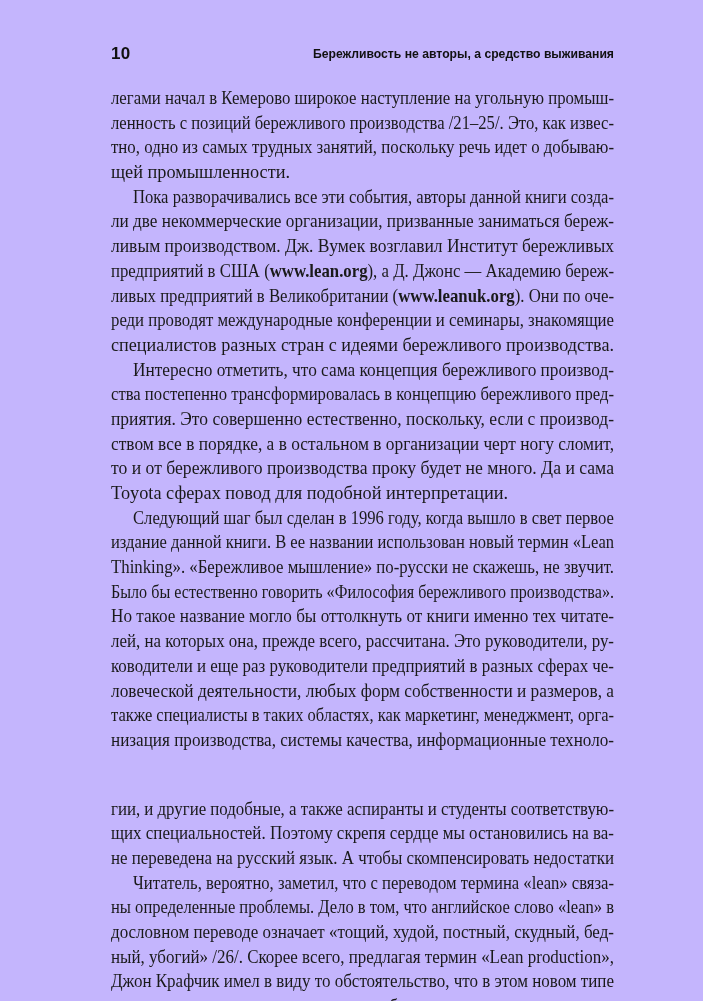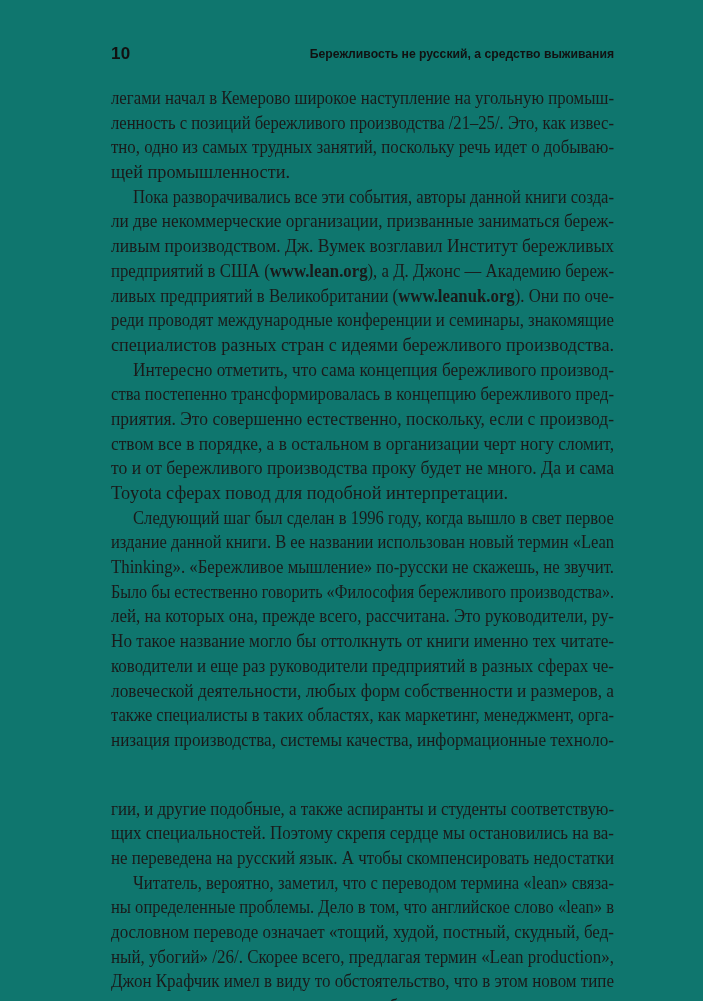--- a/index.html
+++ b/index.html
@@ -10,21 +10,21 @@
     body {
       width: 703px;
       height: 1001px;
       position: relative;
       overflow: hidden;
     }
     .page {
       position: absolute;
       left: 0; top: 0;
       width: 703px; height: 1001px;
-      background: #0f766e;
+      background: #c4b5fd;
     }
     .running-head {
       position: absolute;
       left: 111px;
       top: 44px;
       width: 503px;
       height: 22px;
       font-family: "Liberation Sans", "DejaVu Sans", sans-serif;
       color: #111;
     }
@@ -72,21 +72,21 @@
     .line b {
       font-weight: bold;
     }
   </style>
 </head>
 <body>
 
 <div class="page">
   <div class="running-head">
     <span class="page-number">10</span>
-    <span class="chapter-title">Бережливость не русский, а средство выживания</span>
+    <span class="chapter-title">Бережливость не авторы, а средство выживания</span>
   </div>
 
   <div class="body-text" id="body-text">
       <div>
         <span class="line" style="display: block;"><span style="white-space: nowrap; display: inline-block; transform-origin: left center; transform: scaleX(0.91736);">легами начал в Кемерово широкое наступление на угольную промыш-</span></span>
         <span class="line" style="display: block;"><span style="white-space: nowrap; display: inline-block; transform-origin: left center; transform: scaleX(0.910304);">ленность с позиций бережливого производства /21–25/. Это, как извес-</span></span>
         <span class="line" style="display: block;"><span style="white-space: nowrap; display: inline-block; transform-origin: left center; transform: scaleX(0.920824);">тно, одно из самых трудных занятий, поскольку речь идет о добываю-</span></span>
         <span class="line last" style="display: block;"><span style="white-space: nowrap; text-align: center;">щей промышленности.</span></span>
       </div>
       <div>
@@ -104,22 +104,22 @@
         <span class="line" style="display: block;"><span style="white-space: nowrap; display: inline-block; transform-origin: left center; transform: scaleX(0.956984);">приятия. Это совершенно естественно, поскольку, если с производ-</span></span>
         <span class="line" style="display: block;"><span style="white-space: nowrap; display: inline-block; transform-origin: left center; transform: scaleX(0.950149);">ством все в порядке, а в остальном в организации черт ногу сломит,</span></span>
         <span class="line" style="display: block;"><span style="white-space: nowrap; display: inline-block; transform-origin: left center; transform: scaleX(0.965306);">то и от бережливого производства проку будет не много. Да и сама</span></span>
         <span class="line last" style="display: block;"><span style="white-space: nowrap;">Toyota сферах повод для подобной интерпретации.</span></span>
       </div>
       <div>
         <span class="line indent" style="display: block;"><span style="white-space: nowrap; display: inline-block; transform-origin: left center; transform: scaleX(0.90937);">Следующий шаг был сделан в 1996 году, когда вышло в свет первое</span></span>
         <span class="line" style="display: block;"><span style="white-space: nowrap; display: inline-block; transform-origin: left center; transform: scaleX(0.903863);">издание данной книги. В ее названии использован новый термин «Lean</span></span>
         <span class="line" style="display: block;"><span style="white-space: nowrap; display: inline-block; transform-origin: left center; transform: scaleX(0.918145);">Thinking». «Бережливое мышление» по-русски не скажешь, не звучит.</span></span>
         <span class="line" style="display: block;"><span style="white-space: nowrap; display: inline-block; transform-origin: left center; transform: scaleX(0.8812);">Было бы естественно говорить «Философия бережливого производства».</span></span>
+        <span class="line" style="display: block;"><span style="white-space: nowrap; display: inline-block; transform-origin: left center; transform: scaleX(0.938706);">Но такое название могло бы оттолкнуть от книги именно тех читате-</span></span>
         <span class="line" style="display: block;"><span style="white-space: nowrap; display: inline-block; transform-origin: left center; transform: scaleX(0.924208);">лей, на которых она, прежде всего, рассчитана. Это руководители, ру-</span></span>
-        <span class="line" style="display: block;"><span style="white-space: nowrap; display: inline-block; transform-origin: left center; transform: scaleX(0.938706);">Но такое название могло бы оттолкнуть от книги именно тех читате-</span></span>
         <span class="line" style="display: block;"><span style="white-space: nowrap; display: inline-block; transform-origin: left center; transform: scaleX(0.92543);">ководители и еще раз руководители предприятий в разных сферах че-</span></span>
         <span class="line" style="display: block;"><span style="white-space: nowrap; display: inline-block; transform-origin: left center; transform: scaleX(0.947325);">ловеческой деятельности, любых форм собственности и размеров, а</span></span>
         <span class="line" style="display: block;"><span style="white-space: nowrap; display: inline-block; transform-origin: left center; transform: scaleX(0.901914);">также специалисты в таких областях, как маркетинг, менеджмент, орга-</span></span>
         <span class="line" style="display: block;"><span style="white-space: nowrap; display: inline-block; transform-origin: left center; transform: scaleX(0.936713);">низация производства, системы качества, информационные техноло-</span></span>
         <span class="line" style="display: block; margin-top: 44px;"><span style="white-space: nowrap; display: inline-block; transform-origin: left center; transform: scaleX(0.920876);">гии, и другие подобные, а также аспиранты и студенты соответствую-</span></span>
         <span class="line" style="display: block;"><span style="white-space: nowrap; display: inline-block; transform-origin: left center; transform: scaleX(0.927082);">щих специальностей. Поэтому скрепя сердце мы остановились на ва-</span></span>
         <span class="line" style="display: block;"><span style="white-space: nowrap; display: inline-block; transform-origin: left center; transform: scaleX(0.924632);">не переведена на русский язык. А чтобы скомпенсировать недостатки</span></span>
       </div>
       <div>
         <span class="line indent" style="display: block;"><span style="white-space: nowrap; display: inline-block; transform-origin: left center; transform: scaleX(0.909988);">Читатель, вероятно, заметил, что с переводом термина «lean» связа-</span></span>

